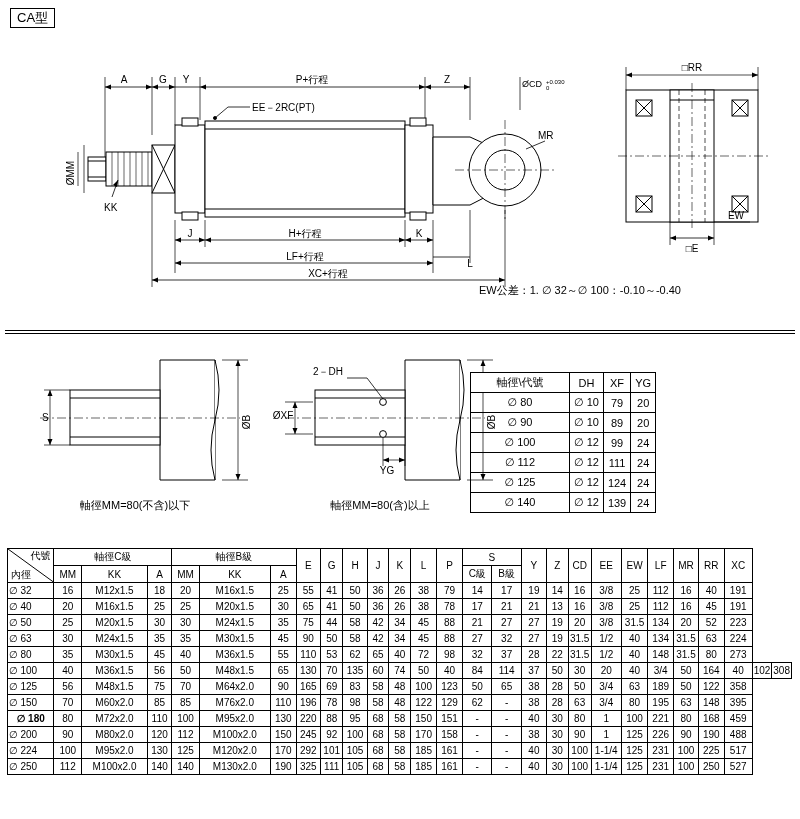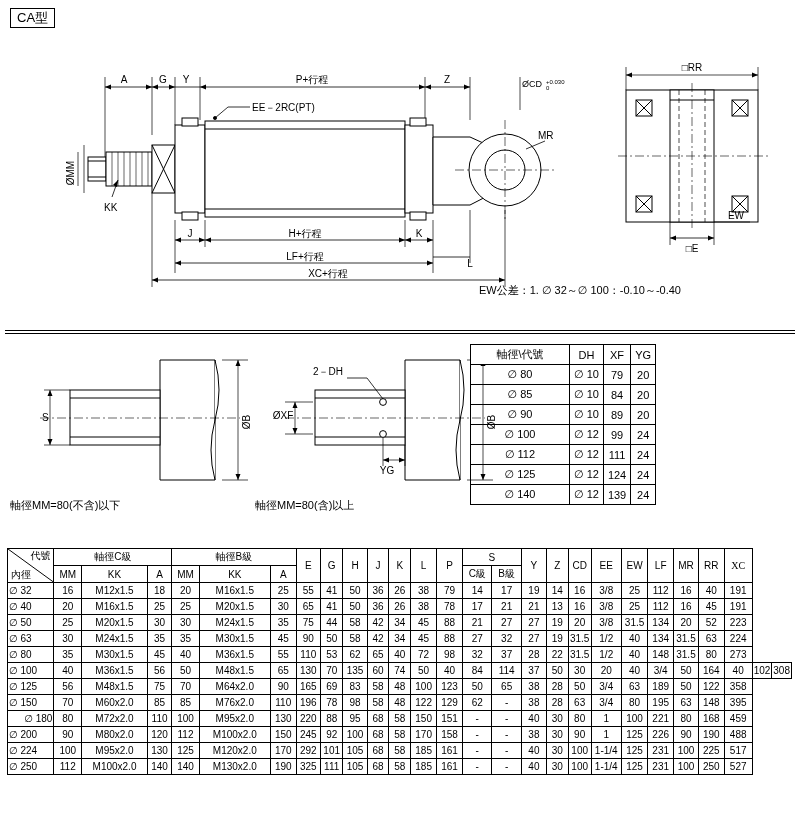--- a/index.html
+++ b/index.html
@@ -58,21 +58,21 @@
     padding:0 1px;
     height:15px;
     white-space:nowrap;
   }
   .t-main .hdr{height:17px;}
   .cap-cell{position:relative;width:46px;height:34px;padding:0;}
   .cap-cell .c1{position:absolute;right:3px;top:0px;font-size:10px;}
   .cap-cell .c2{position:absolute;left:3px;bottom:0px;font-size:10px;}
   .cap-cell .slash{position:absolute;left:0;top:0;width:100%;height:100%;}
 
-  .caption{font-size:11px;}
+  .caption{font-size:11px;text-align:center;}
 </style>
 </head>
 <body>
 
 <div class="abs title-badge">CA型</div>
 
 <div class="abs" style="left:0px;top:25px;width:800px;height:300px;">
 <svg width="800" height="300" viewBox="0 0 800 300">
   <g stroke="#000" fill="none" stroke-width="1">
 
@@ -374,41 +374,35 @@
     <g fill="#000" stroke="none">
       <polygon points="228,10 225.5,16 230.5,16"></polygon>
       <polygon points="228,130 225.5,124 230.5,124"></polygon>
       <text x="240" y="72" font-size="10" transform="rotate(-90 240 72)" text-anchor="middle">ØB</text>
     </g>
   </g>
 </svg>
 </div>
 <div class="abs caption" style="left:255px;top:498px;width:250px;">軸徑MM=80(含)以上</div>
 
-<div class="abs" style="left:470px;top:344px;">
+<div class="abs" style="left:470px;top:372px;">
   <table class="t-dh" id="dh-table">
     <thead>
       <tr>
           <th style="width: 90px;">軸徑\代號</th>
           <th>DH</th>
           <th>XF</th>
           <th>YG</th>
         </tr>
     </thead>
     <tbody>
         <tr>
           <td>∅ 80</td>
           <td>∅ 10</td>
           <td>79</td>
-          <td>20</td>
-        </tr>
-        <tr>
-          <td>∅ 85</td>
-          <td>∅ 10</td>
-          <td>84</td>
           <td>20</td>
         </tr>
         <tr>
           <td>∅ 90</td>
           <td>∅ 10</td>
           <td>89</td>
           <td>20</td>
         </tr>
         <tr>
           <td>∅ 100</td>
@@ -460,21 +454,21 @@
           <td rowspan="2" style="width: 24px;">P</td>
           <td colspan="2">S</td>
           <td rowspan="2" style="width: 24px;">Y</td>
           <td rowspan="2" style="width: 20px;">Z</td>
           <td rowspan="2" style="width: 20px;">CD</td>
           <td rowspan="2" style="width: 28px;">EE</td>
           <td rowspan="2" style="width: 24px;">EW</td>
           <td rowspan="2" style="width: 24px;">LF</td>
           <td rowspan="2" style="width: 22px;">MR</td>
           <td rowspan="2" style="width: 24px;">RR</td>
-          <td rowspan="2" style="width: 26px; font-family: Liberation Serif, serif;">XC</td>
+          <td rowspan="2" style="width: 26px;">XC</td>
         </tr>
         <tr class="hdr">
           <td style="width: 26px;">MM</td>
           <td style="width: 66px;">KK</td>
           <td style="width: 22px;">A</td>
           <td style="width: 26px;">MM</td>
           <td style="width: 72px;">KK</td>
           <td style="width: 24px;">A</td>
           <td style="width: 28px;">C級</td>
           <td style="width: 28px;">B級</td>
@@ -693,21 +687,21 @@
           <td>28</td>
           <td>63</td>
           <td>3/4</td>
           <td>80</td>
           <td>195</td>
           <td>63</td>
           <td>148</td>
           <td>395</td>
         </tr>
         <tr>
-          <td style="text-align: right;">∅ 180</td>
+          <td style="text-align: center; font-weight: bold;">∅ 180</td>
           <td>80</td>
           <td>M72x2.0</td>
           <td>110</td>
           <td>100</td>
           <td>M95x2.0</td>
           <td>130</td>
           <td>220</td>
           <td>88</td>
           <td>95</td>
           <td>68</td>

